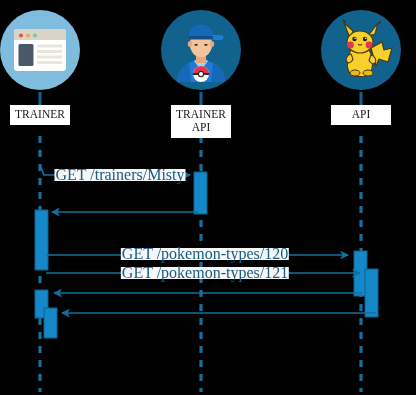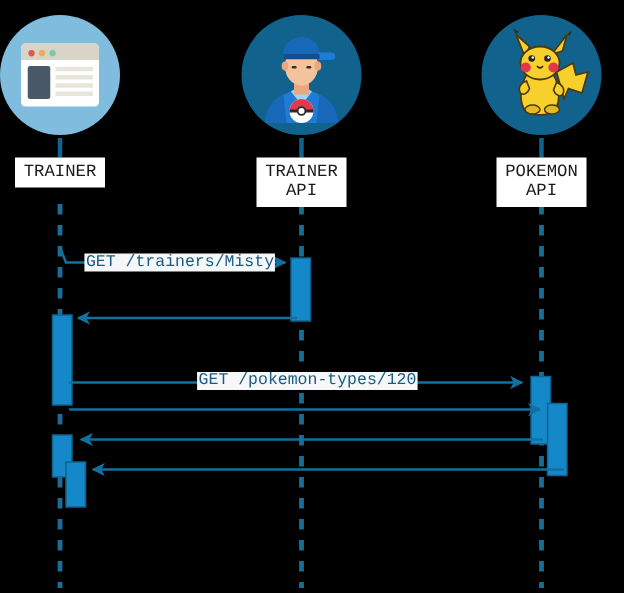--- a/index.html
+++ b/index.html
@@ -6,21 +6,21 @@
     margin: 0;
     padding: 0;
     background: #000000;
   }
   #canvas {
     position: relative;
     width: 416px;
     height: 395px;
     background: #000000;
     overflow: hidden;
-    font-family: Liberation Mono, monospace;
+    font-family: Liberation Serif, serif;
   }
   .svg-layer {
     position: absolute;
     left: 0;
     top: 0;
     width: 416px;
     height: 395px;
   }
 
   
@@ -54,21 +54,21 @@
     overflow: hidden;
     box-sizing: border-box;
   }
   .namebox span { display: block; }
 
   
   .msglabel {
     position: absolute;
     background: #f5f7f8;
     color: #1a5c80;
-    font-size: 11px;
+    font-size: 16px;
     line-height: 12px;
     white-space: nowrap;
     padding: 0 1px;
     transform: translate(-50%, -50%);
   }
 </style>
 </head>
 <body>
 
 <div id="canvas">
@@ -211,22 +211,22 @@
         <circle cx="33.5" cy="29" r="2.2" fill="#2b2317"></circle>
         <circle cx="34.2" cy="28.3" r="0.8" fill="#ffffff"></circle>
         <circle cx="44" cy="29" r="2.2" fill="#2b2317"></circle>
         <circle cx="44.7" cy="28.3" r="0.8" fill="#ffffff"></circle>
 
         <path d="M37,34 q2,2.5 4,0" stroke="#2b2317" stroke-width="1.1" fill="none"></path>
       </svg>
     </div>
   </div>
   <div class="namebox" style="left:331px; top:105px;">
-    <span>POKEMON</span>
     <span>API</span>
   </div>
 
   <div class="msglabel" style="left:120px; top:175px;">GET /trainers/Misty</div>
 
   <div class="msglabel" style="left:205px; top:254px;">GET /pokemon-types/120</div>
 
+  <div class="msglabel" style="left:205px; top:273px;">GET /pokemon-types/121</div>
 
 </div>
 
 </body></html>

